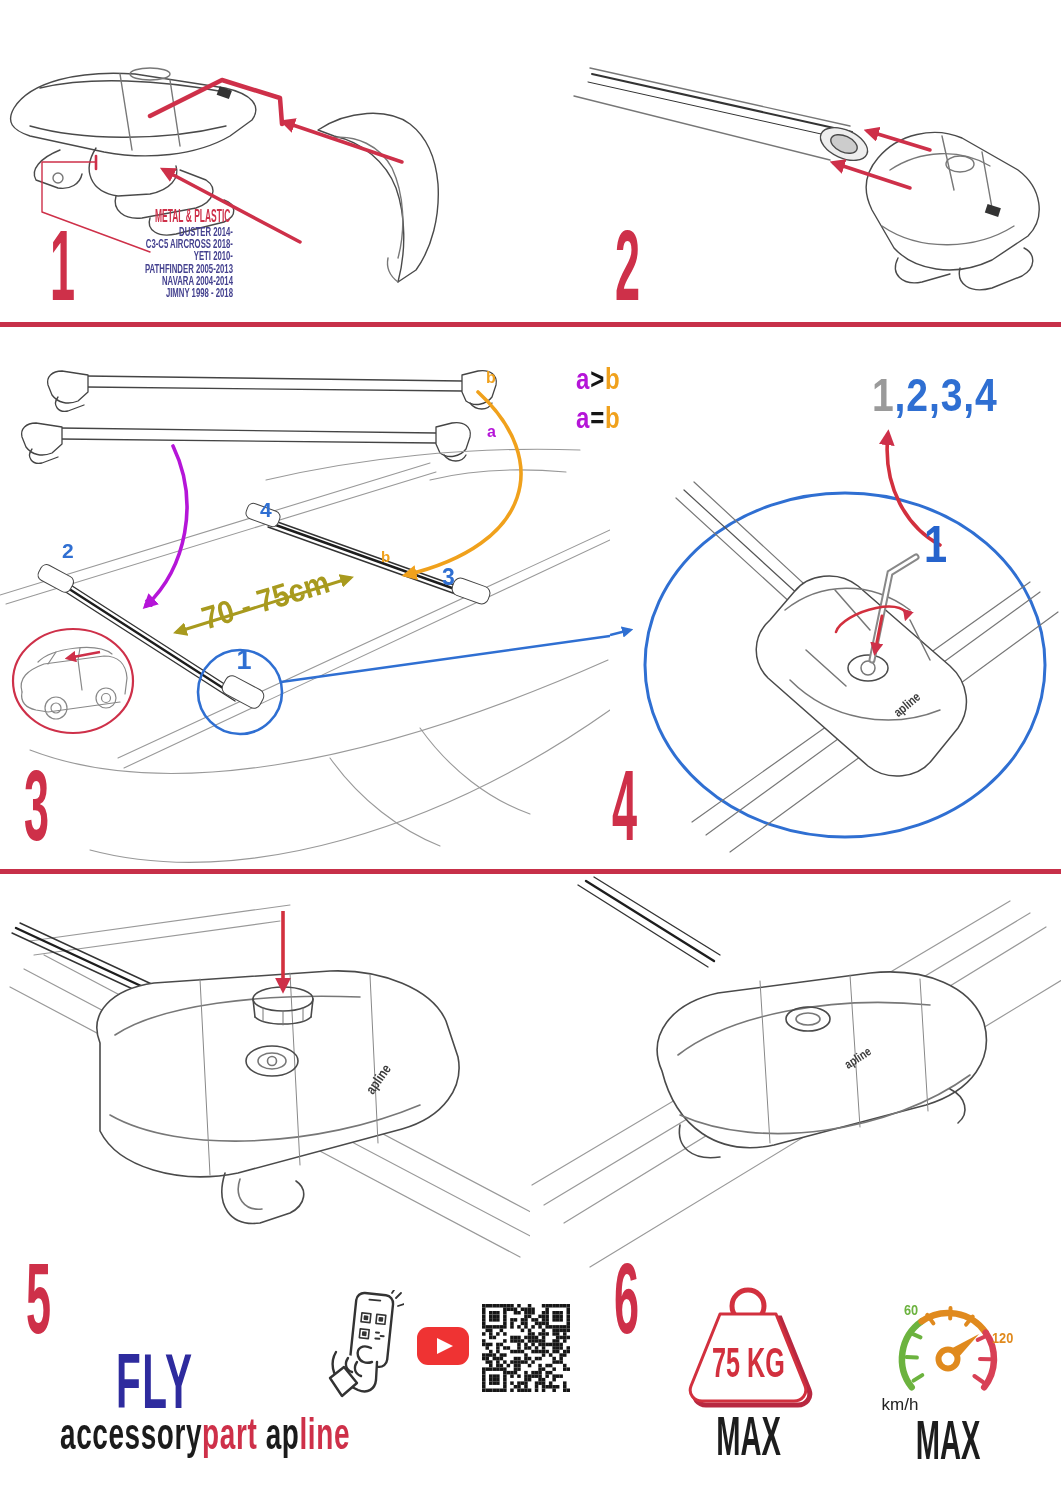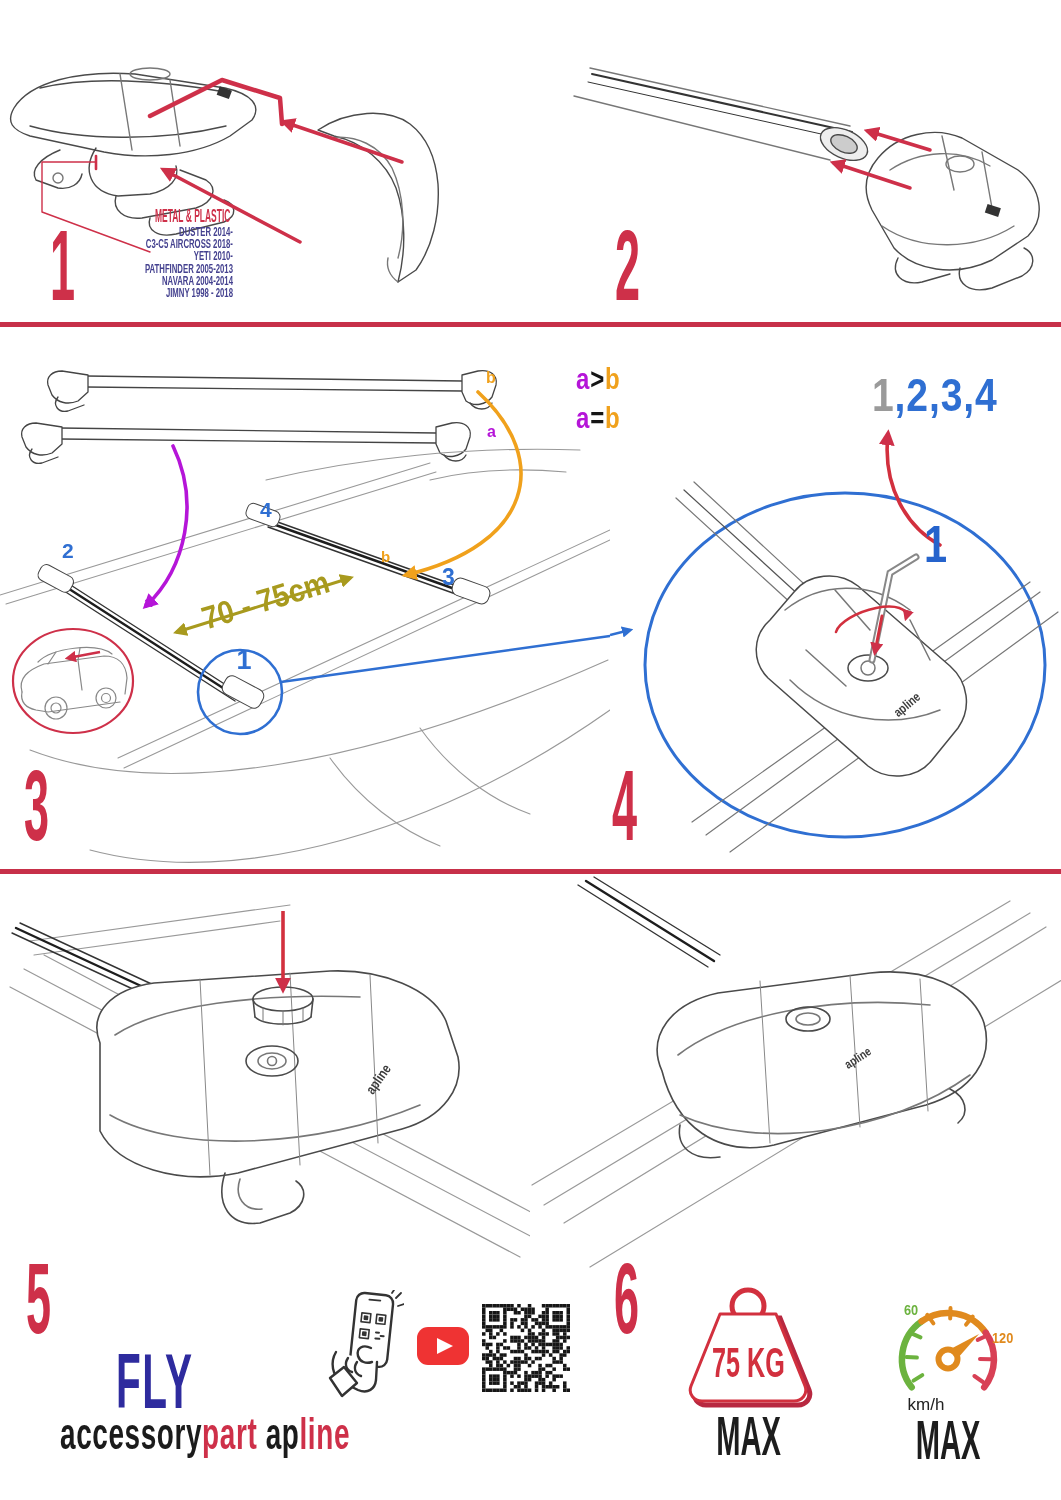--- a/index.html
+++ b/index.html
@@ -698,16 +698,16 @@
       <path d="M86.7,23.5 L80.1,31.6" stroke="#e08a1e"></path>
       <path d="M101.2,42.5 L91.7,46.9" stroke="#d84055"></path>
       <path d="M104.4,66.3 L94,66" stroke="#d84055"></path>
       <path d="M96.9,89 L88.4,83" stroke="#d84055"></path>
     </g>
     <polygon points="93,41 57,60 64,74" fill="#e08a1e"></polygon>
     <circle cx="62" cy="66" r="9.5" fill="#fff" stroke="#e08a1e" stroke-width="6"></circle>
   </svg>
   <div class="abs gauge60" style="left:904px;top:1302px">60</div>
   <div class="abs gauge120" style="left:992px;top:1330px">120</div>
-  <div class="abs kmh" style="left:864px;top:1396px;width:124px">km/h</div>
+  <div class="abs kmh" style="left:838px;top:1396px;width:124px">km/h</div>
   <div class="abs maxlbl" style="left:886px;top:1412px;width:124px">MAX</div>
 
 </div>
 
 </body></html>

